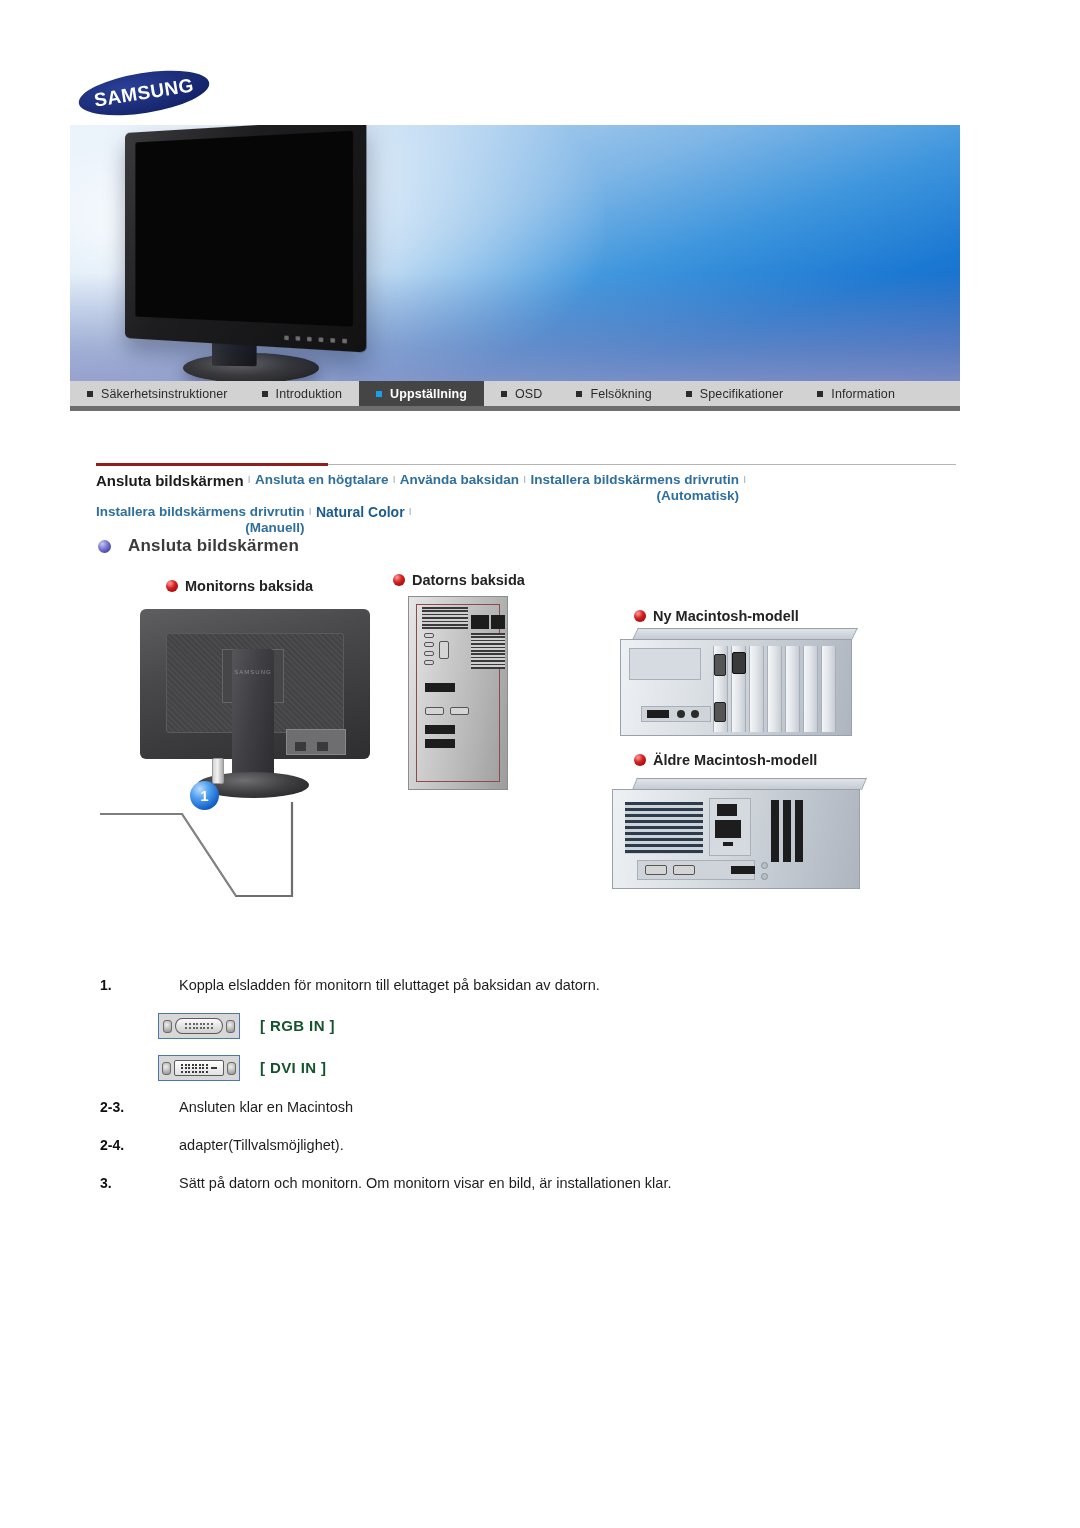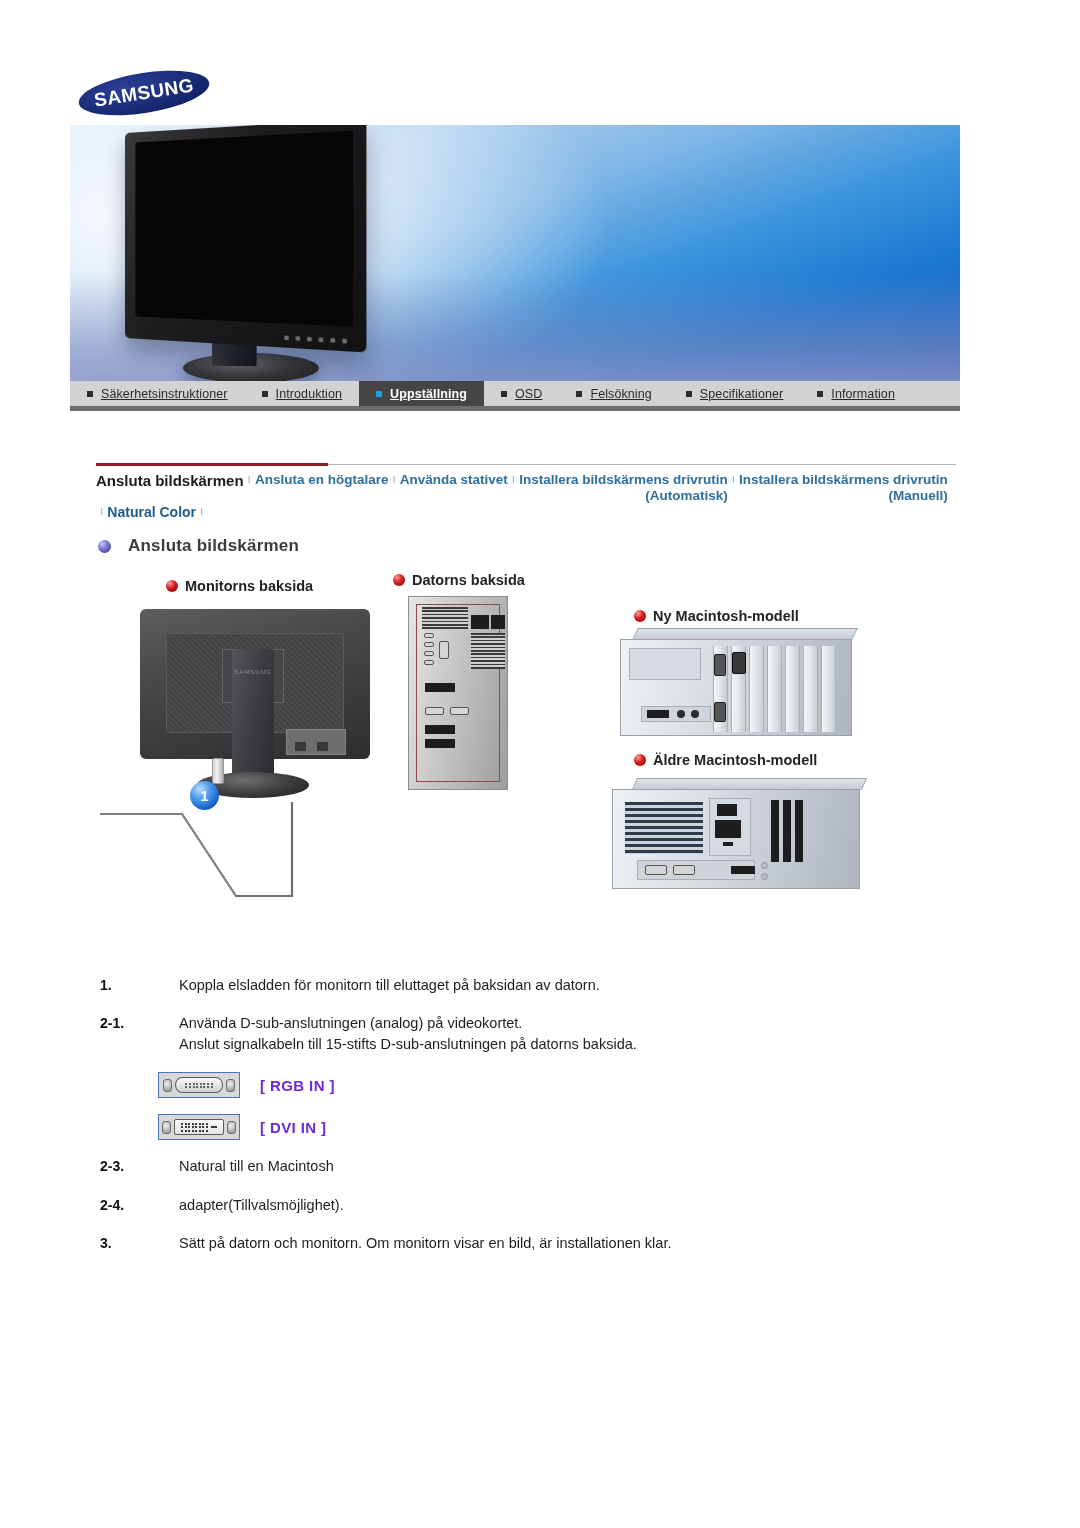--- a/index.html
+++ b/index.html
@@ -169,21 +169,20 @@
   .navtab {
     display: flex;
     align-items: center;
     gap: 8px;
     padding: 12px 17px;
     font-size: 12.5px;
     color: #2b2b2b;
     white-space: nowrap;
     cursor: pointer;
     letter-spacing: 0.1px;
-    text-decoration: underline;
   }
   .navtab .bullet {
     width: 6px; height: 6px;
     background: #2b2b2b;
     display: inline-block;
     flex: none;
   }
   .navtab.active {
     background: #454545;
     color: #ffffff;
@@ -416,21 +415,21 @@
   .step .body .ln { display: block; }
 
   .conn-row {
     display: flex; align-items: center;
     gap: 20px;
     margin: 4px 0 16px 58px;
   }
   .conn-label {
     font-size: 15px;
     font-weight: bold;
-    color: #6d28d9;
+    color: #14532d;
     letter-spacing: 0.4px;
   }
   .conn-icon {
     width: 82px; height: 26px;
     border: 1px solid #4a76b4;
     background: #d8d8d8;
     display: flex; align-items: center; justify-content: center;
     gap: 3px;
     flex: none;
   }
@@ -535,21 +534,21 @@
 </div>
 
 <div class="subnav">
   <div class="subnav-rule-dark"></div>
   <div class="subnav-rule-light"></div>
   <div class="subnav-items">
     <span class="sn first">Ansluta bildskärmen</span>
     <span class="sn-sep">ı</span>
     <span class="sn">Ansluta en högtalare</span>
     <span class="sn-sep">ı</span>
-    <span class="sn">Använda stativet</span>
+    <span class="sn">Använda baksidan</span>
     <span class="sn-sep">ı</span>
     <span class="sn sn-stack">
       <span>Installera bildskärmens drivrutin</span>
       <span class="sn-sub">(Automatisk)</span>
     </span>
     <span class="sn-sep">ı</span>
     <span class="sn sn-stack">
       <span>Installera bildskärmens drivrutin</span>
       <span class="sn-sub">(Manuell)</span>
     </span>
@@ -665,27 +664,20 @@
 
 <div class="instr">
 
   <div class="step">
     <div class="num">1.</div>
     <div class="body">
       <span class="ln">Koppla elsladden för monitorn till eluttaget på baksidan av datorn.</span>
     </div>
   </div>
 
-  <div class="step">
-    <div class="num">2-1.</div>
-    <div class="body">
-      <span class="ln">Använda D-sub-anslutningen (analog) på videokortet.</span>
-      <span class="ln">Anslut signalkabeln till 15-stifts D-sub-anslutningen på datorns baksida.</span>
-    </div>
-  </div>
 
   <div class="conn-row">
     <div class="conn-icon">
       <span class="conn-screw"></span>
       <span class="dsub-shell">
         <span class="pin-grid">
           <b></b>
             <b></b>
             <b></b>
             <b></b>
@@ -742,21 +734,21 @@
         <span class="dvi-flat"></span>
       </span>
       <span class="conn-screw"></span>
     </div>
     <div class="conn-label">[ DVI IN ]</div>
   </div>
 
   <div class="step">
     <div class="num">2-3.</div>
     <div class="body">
-      <span class="ln">Natural till en Macintosh</span>
+      <span class="ln">Ansluten klar en Macintosh</span>
     </div>
   </div>
 
   <div class="step">
     <div class="num">2-4.</div>
     <div class="body">
       <span class="ln">adapter(Tillvalsmöjlighet).</span>
     </div>
   </div>
 

